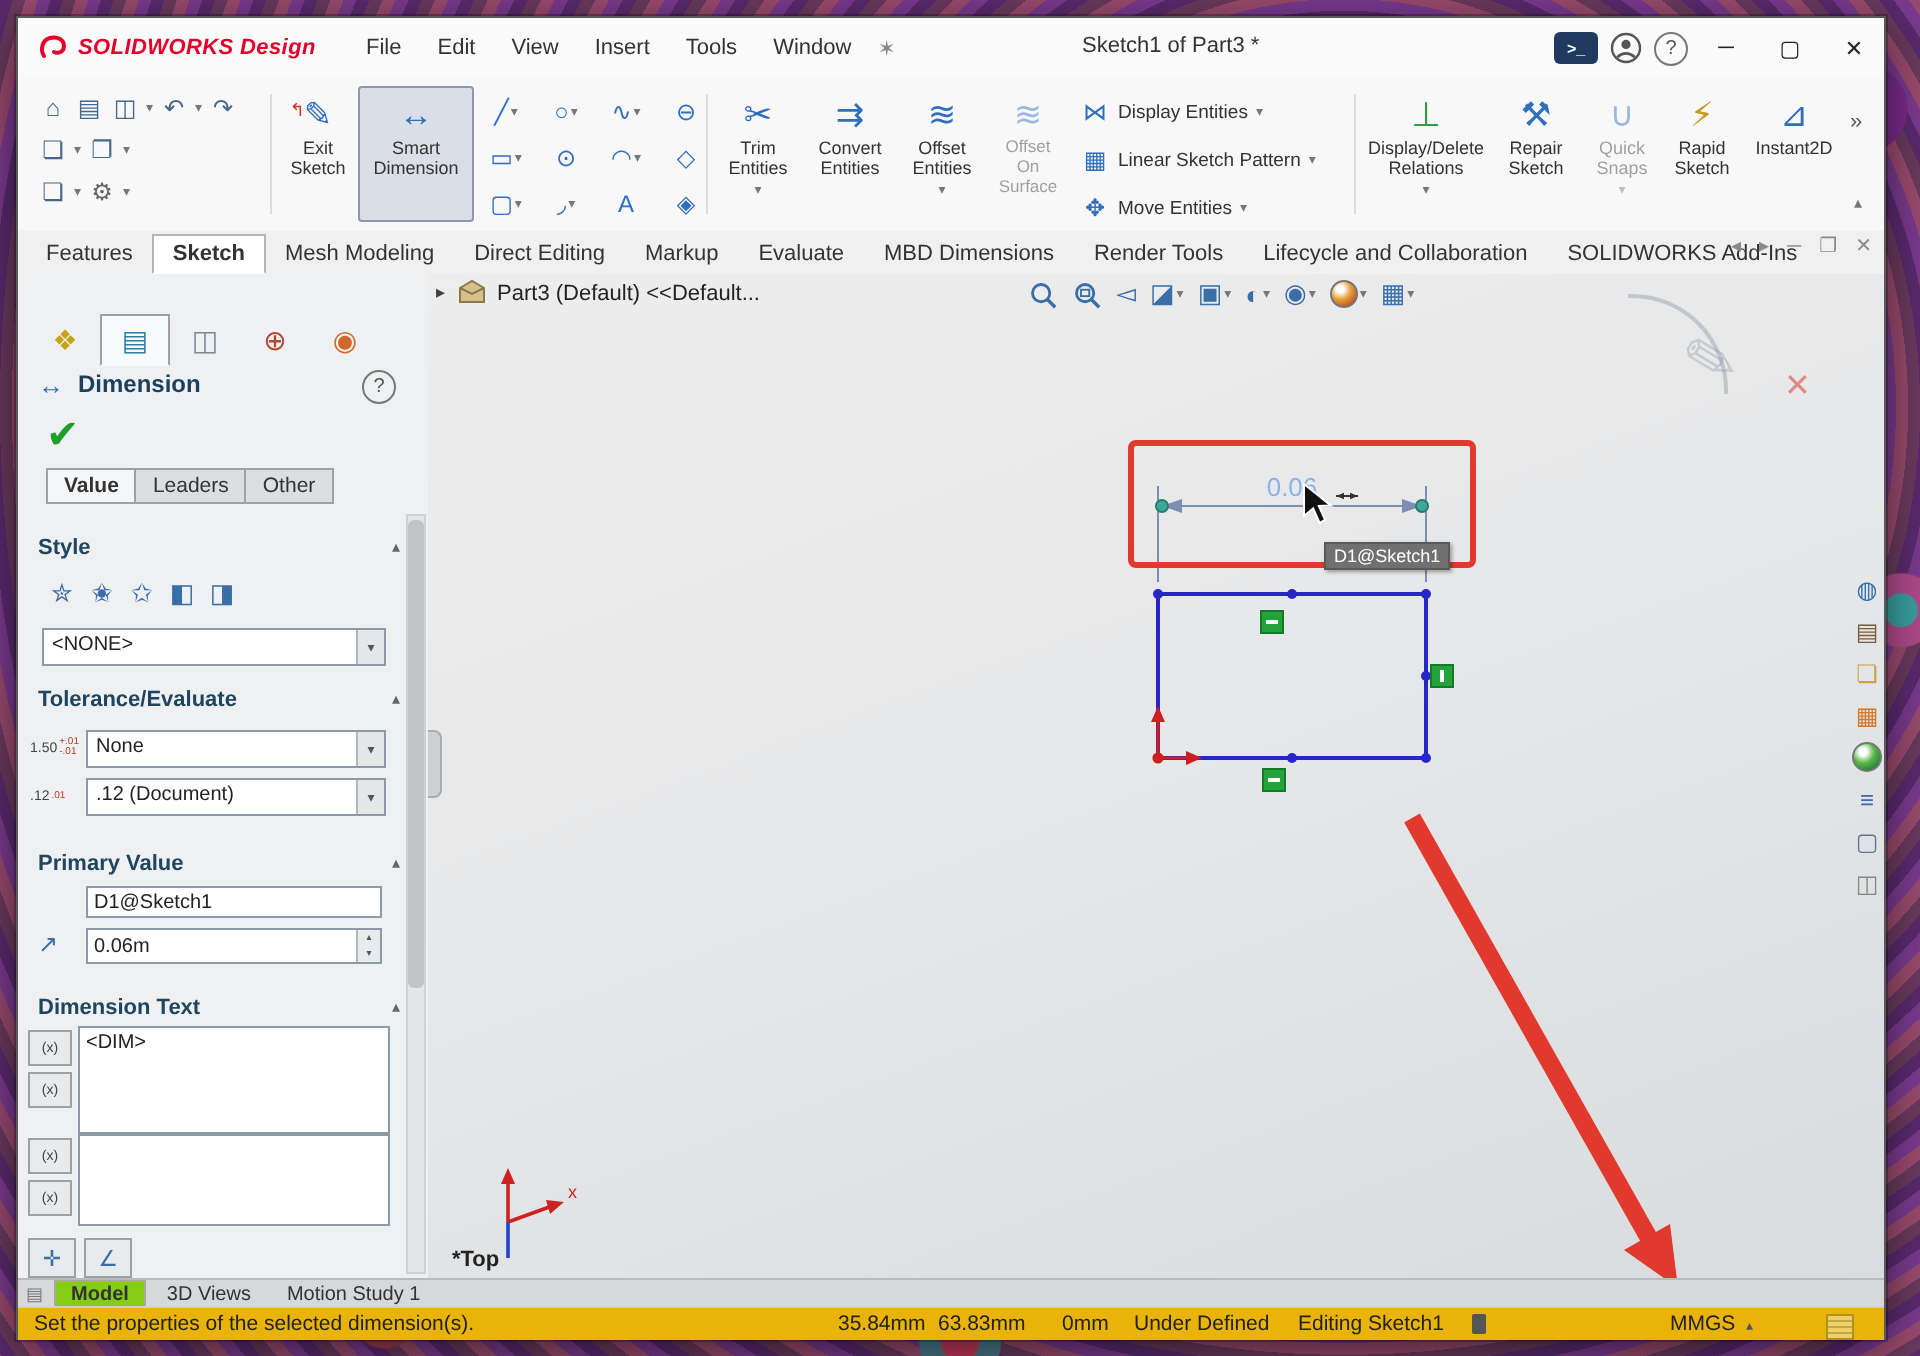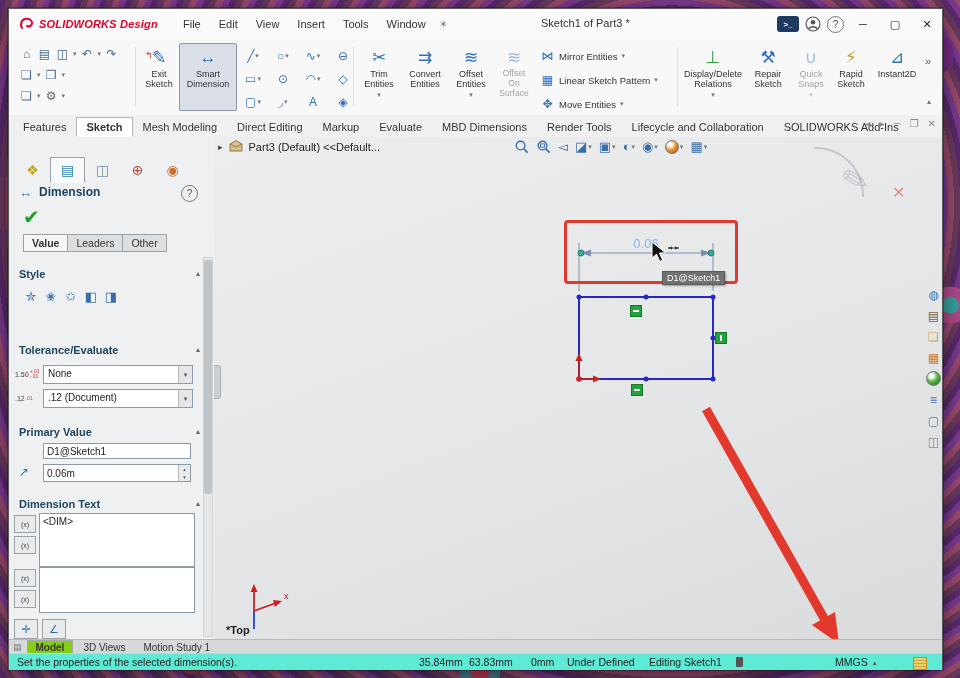--- a/index.html
+++ b/index.html
@@ -114,21 +114,21 @@
   
   .taskstrip{position:absolute;right:0;top:150px;width:17px;display:flex;flex-direction:column;align-items:center;gap:6px;}
   .tic{font-size:12px;width:15px;height:15px;display:flex;align-items:center;justify-content:center;}
   .ball{width:13px;height:13px;border-radius:50%;background:radial-gradient(circle at 35% 30%, #fff 0 15%, #49b0d8 40%, #2e7fb0 70%, #1d5a86 100%);border:1px solid #777;}
   
   .doctabs{position:absolute;left:0;top:630px;right:0;height:14px;background:#d6d8da;border-top:1px solid #b8babc;
     display:flex;align-items:center;padding-left:4px;gap:2px;}
   .dtab{font-size:10px;color:#333;padding:0 8px;height:13px;display:flex;align-items:center;}
   .dtab.active{background:#84cc16;border:1px solid #a8a8a8;border-bottom:none;font-weight:bold;}
   
-  .statusbar{position:absolute;left:0;top:644px;right:0;height:16px;background:#5eead4;border-top:1px solid #cfcfcf;}
+  .statusbar{position:absolute;left:0;top:644px;right:0;height:16px;background:#eab308;border-top:1px solid #cfcfcf;}
   .st{position:absolute;top:2px;font-size:10.5px;color:#222;white-space:nowrap;}
   .batico{position:absolute;left:727px;top:3px;width:7px;height:10px;background:#555;border-radius:1px;}
   .logico{position:absolute;left:904px;top:3px;width:12px;height:11px;background:#f0d060;border:1px solid #b09020;
     background-image:linear-gradient(#00000033 1px, transparent 1px);background-size:100% 3px;background-position:0 2px;}
 </style>
 </head>
 <body>
 
 <div class="desktop"></div>
 
@@ -276,21 +276,21 @@
     <div class="rbtn gray" style="left:484px;top:4px;width:40px;">
       <span class="ric"><span>≋</span></span>
       <span class="rlbl" style="font-size:8.5px">Offset
 On
 Surface</span>
     </div>
 
     <div class="grid3" style="left:528px;top:6px;">
       <div class="mrow">
         <span class="mic">⋈</span>
-        <span class="mlbl">Mirror Entities</span>
+        <span class="mlbl">Display Entities</span>
         <span class="car">▾</span>
       </div>
       <div class="mrow">
         <span class="mic">▦</span>
         <span class="mlbl">Linear Sketch Pattern</span>
         <span class="car">▾</span>
       </div>
       <div class="mrow">
         <span class="mic">✥</span>
         <span class="mlbl">Move Entities</span>
@@ -379,20 +379,24 @@
         <span class="t">Style</span>
         <span class="ch">▴</span>
       </div>
       <div class="abs" style="left:12px;top:152px;display:flex;">
         <span class="favic">✮</span>
         <span class="favic">✬</span>
         <span class="favic">✩</span>
         <span class="favic">◧</span>
         <span class="favic">◨</span>
       </div>
+      <div class="dd" style="left:12px;top:177px;width:170px;">
+        <span class="v">&lt;NONE&gt;</span>
+        <span class="c">▾</span>
+      </div>
 
       <div class="sech" style="top:206px">
         <span class="t">Tolerance/Evaluate</span>
         <span class="ch">▴</span>
       </div>
       <div class="badge" style="top:228px">
         <span>1.50</span>
         <span class="ss">
             <span>+.01</span>
             <span>-.01</span>

